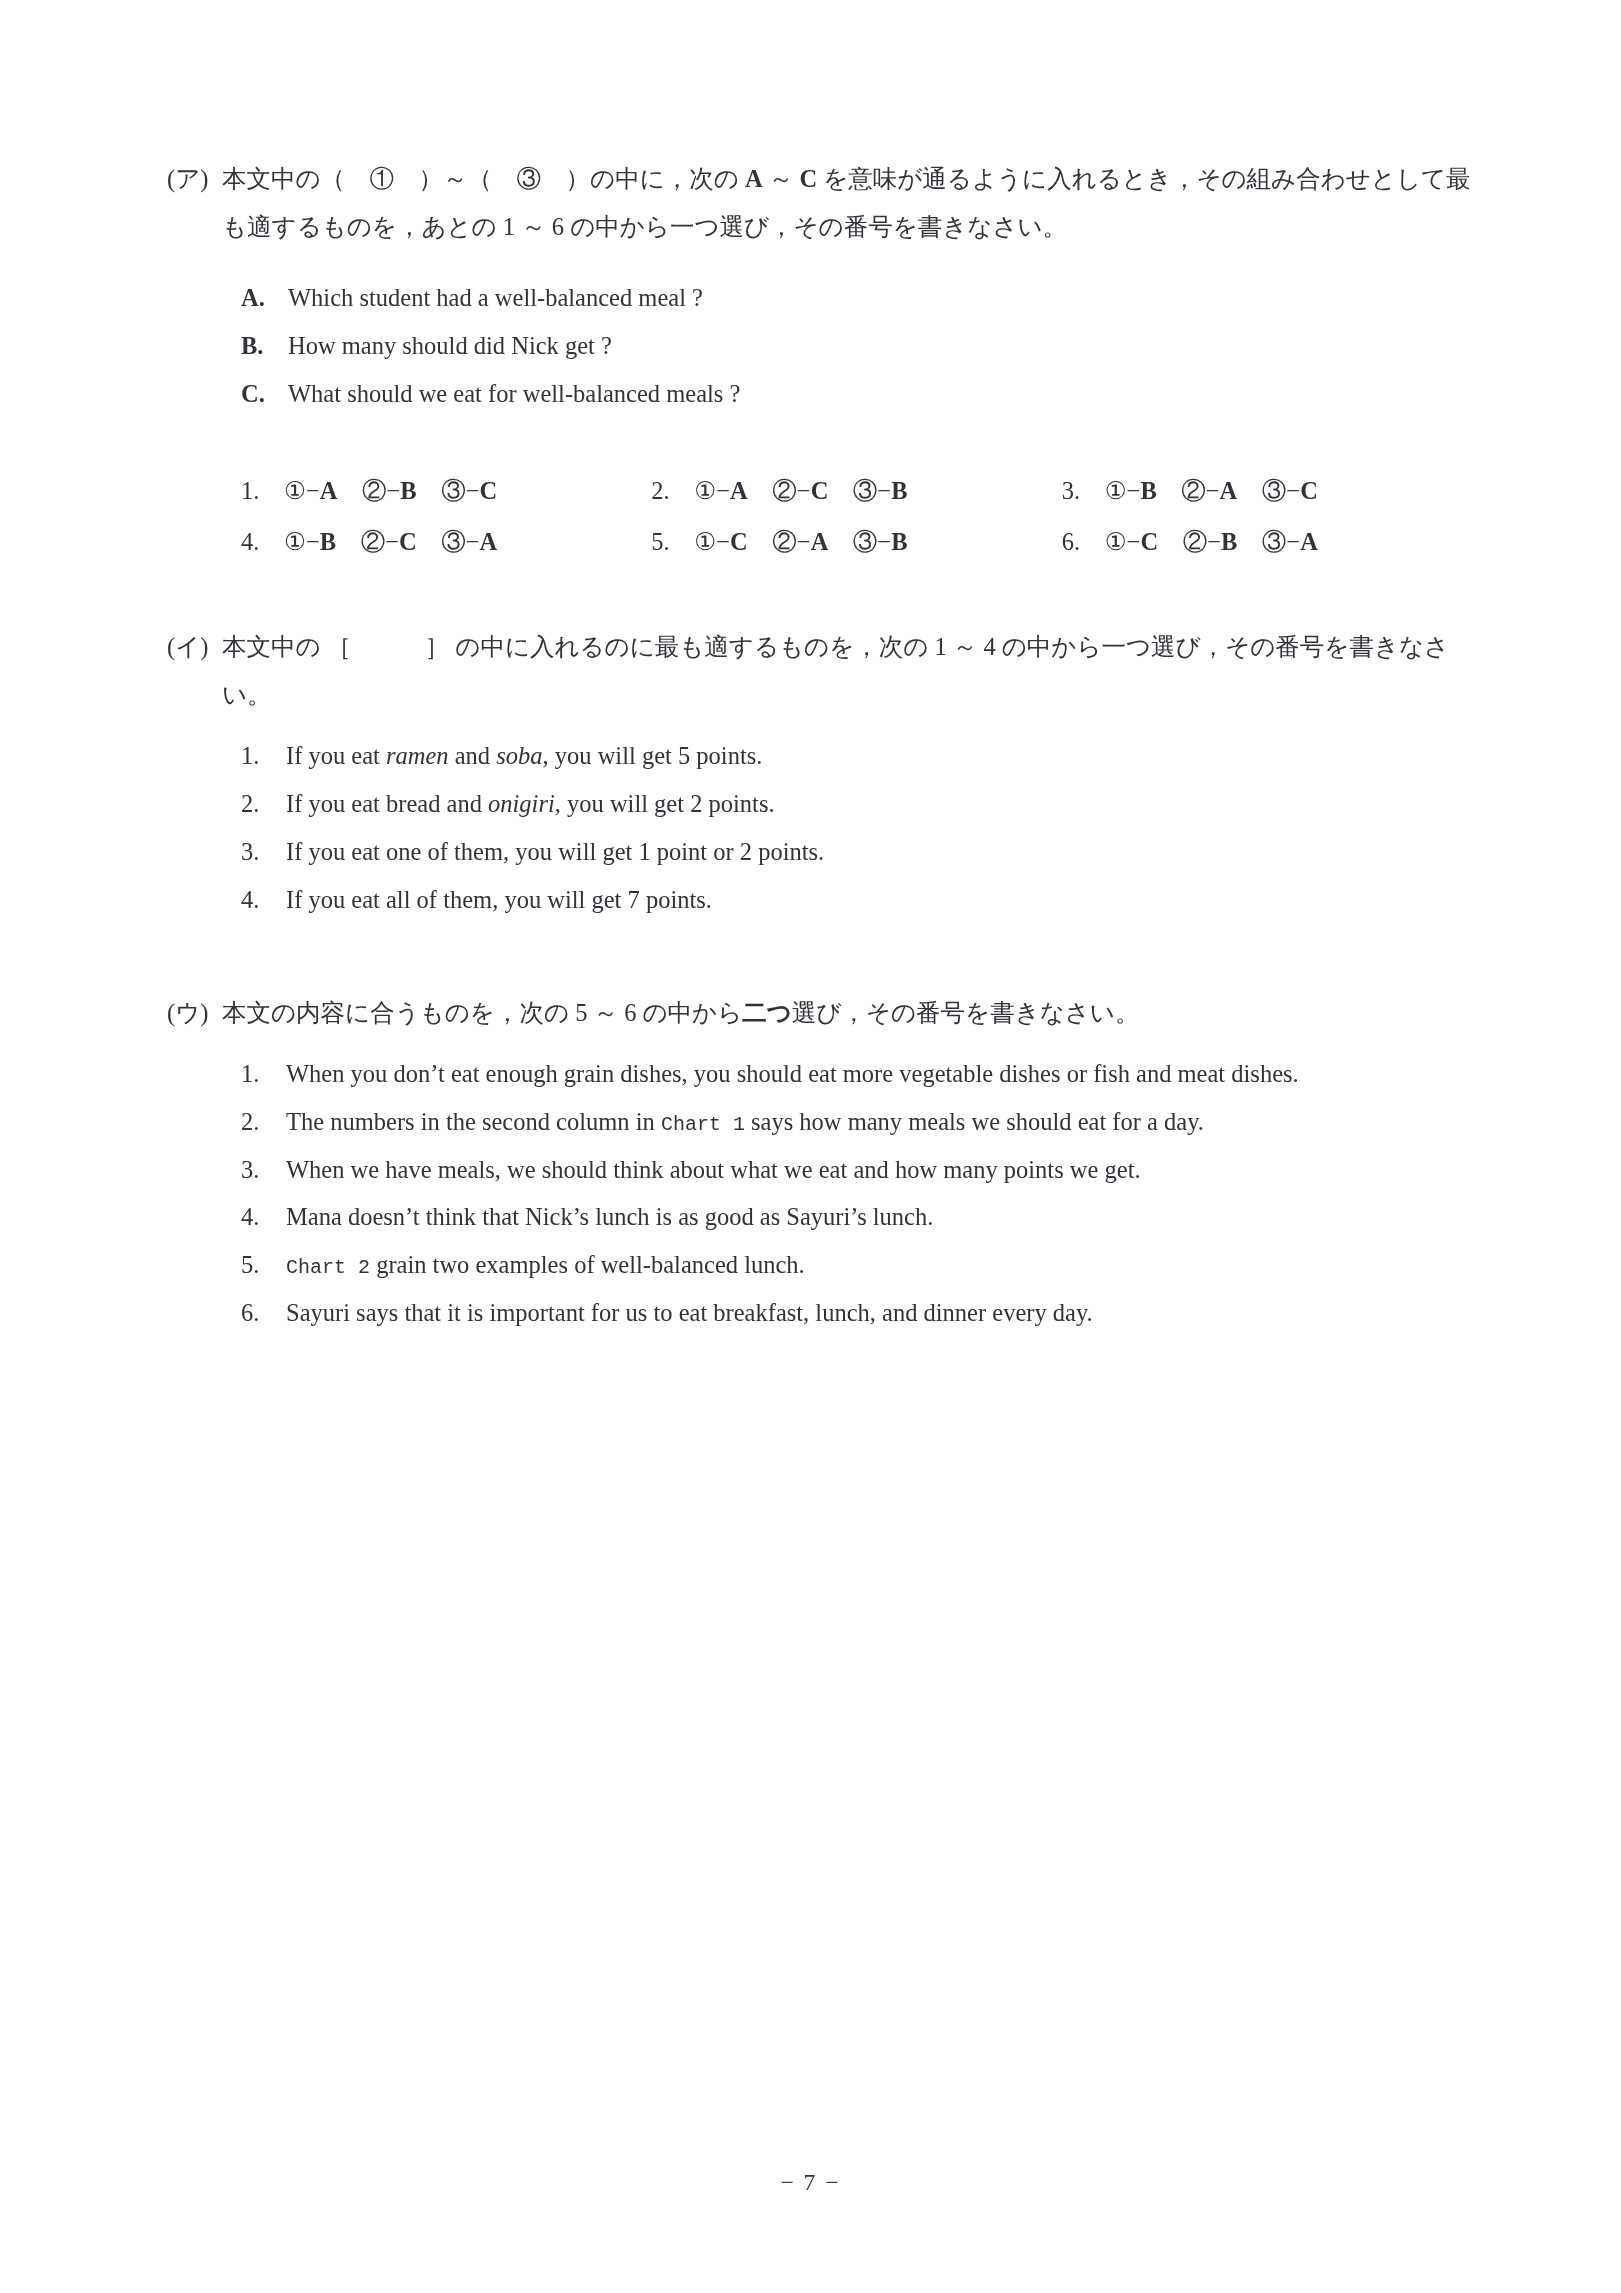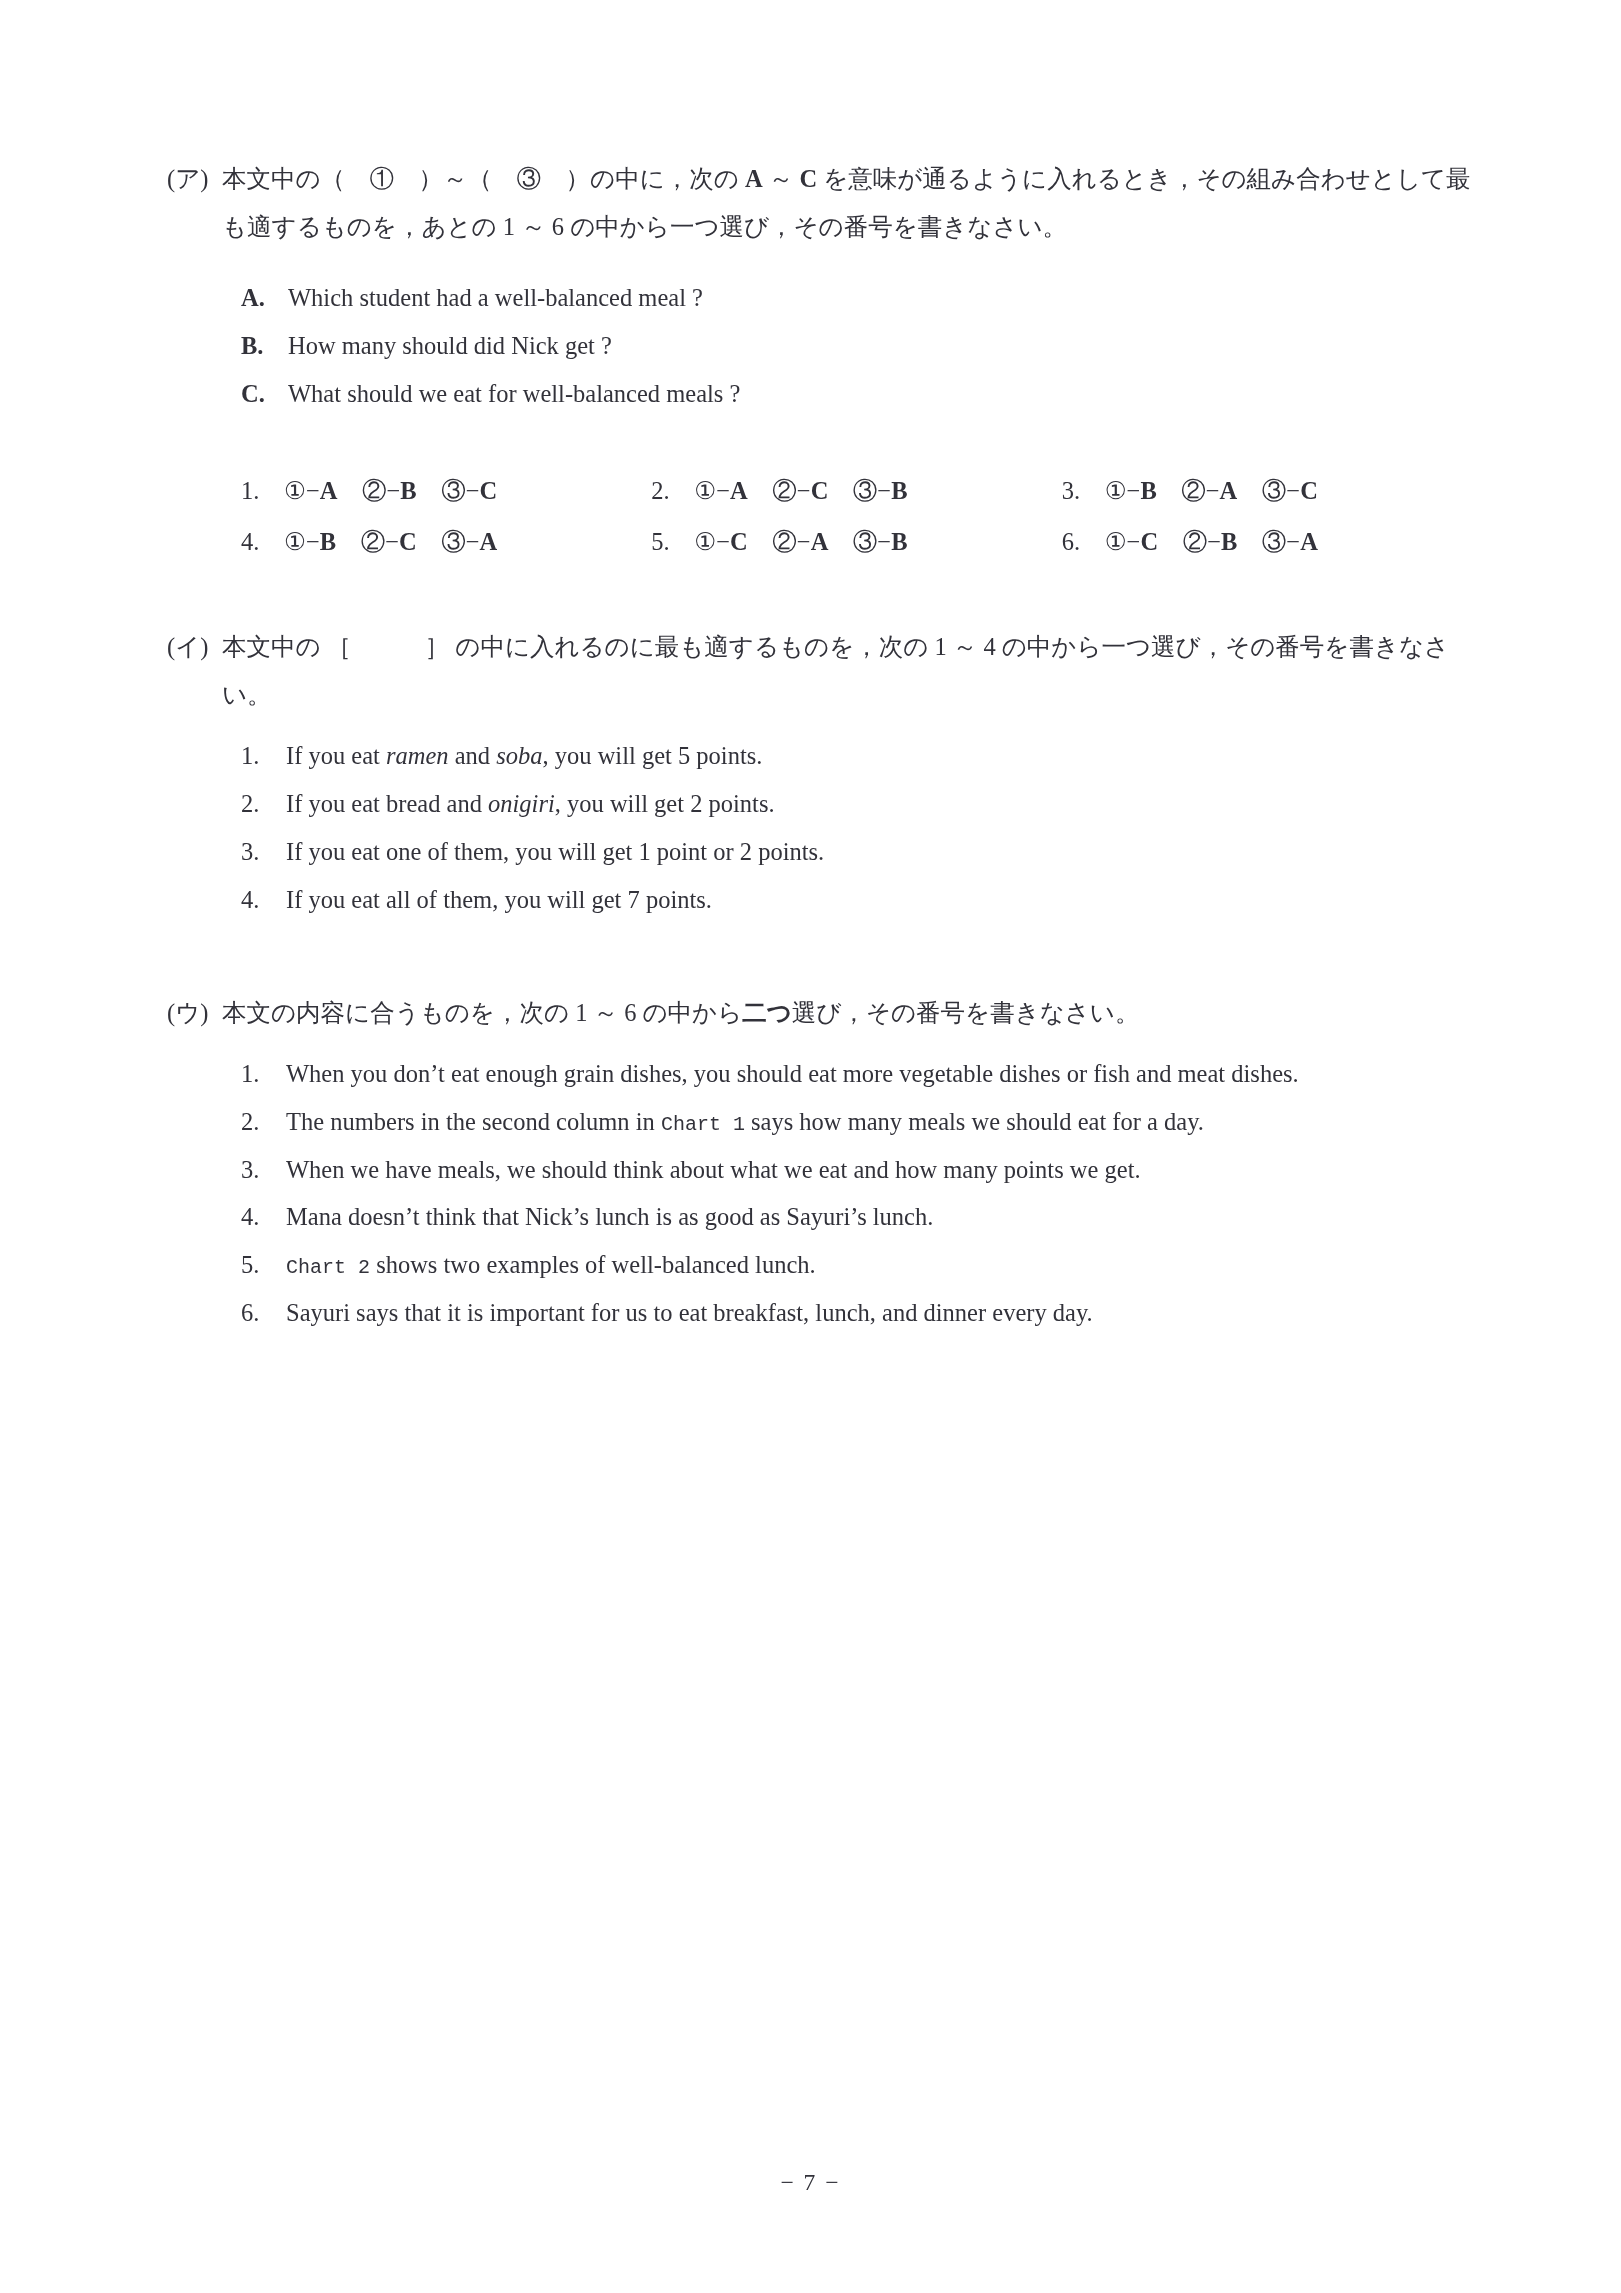--- a/index.html
+++ b/index.html
@@ -135,21 +135,21 @@
       <div class="item">
         <span class="item-num">4.</span>
         <span class="item-text"><span>If you eat all of them, you will get 7 points.</span></span>
       </div>
     </div>
   </section>
 
   <section class="q-section section-u">
     <div class="q-header">
       <span class="q-label">(ウ)</span>
-      <p class="q-instruction"><span>本文の内容に合うものを，次の 1 ～ 6 の中から</span><span class="seg-b">二つ</span><span>選び，その番号を書きなさい。</span></p>
+      <p class="q-instruction"><span>本文の内容に合うものを，次の 5 ～ 6 の中から</span><span class="seg-b">二つ</span><span>選び，その番号を書きなさい。</span></p>
     </div>
 
     <div class="content items">
       <div class="item">
         <span class="item-num">1.</span>
         <span class="item-text"><span>When you don’t eat enough grain dishes, you should eat more vegetable dishes or fish and meat dishes.</span></span>
       </div>
       <div class="item">
         <span class="item-num">2.</span>
         <span class="item-text"><span>The numbers in the second column in </span><span class="seg-s">Chart 1</span><span> says how many meals we should eat for a day.</span></span>
@@ -157,21 +157,21 @@
       <div class="item">
         <span class="item-num">3.</span>
         <span class="item-text"><span>When we have meals, we should think about what we eat and how many points we get.</span></span>
       </div>
       <div class="item">
         <span class="item-num">4.</span>
         <span class="item-text"><span>Mana doesn’t think that Nick’s lunch is as good as Sayuri’s lunch.</span></span>
       </div>
       <div class="item">
         <span class="item-num">5.</span>
-        <span class="item-text"><span class="seg-s">Chart 2</span><span> shows two examples of well-balanced lunch.</span></span>
+        <span class="item-text"><span class="seg-s">Chart 2</span><span> grain two examples of well-balanced lunch.</span></span>
       </div>
       <div class="item">
         <span class="item-num">6.</span>
         <span class="item-text"><span>Sayuri says that it is important for us to eat breakfast, lunch, and dinner every day.</span></span>
       </div>
     </div>
   </section>
 
 </div>
 

